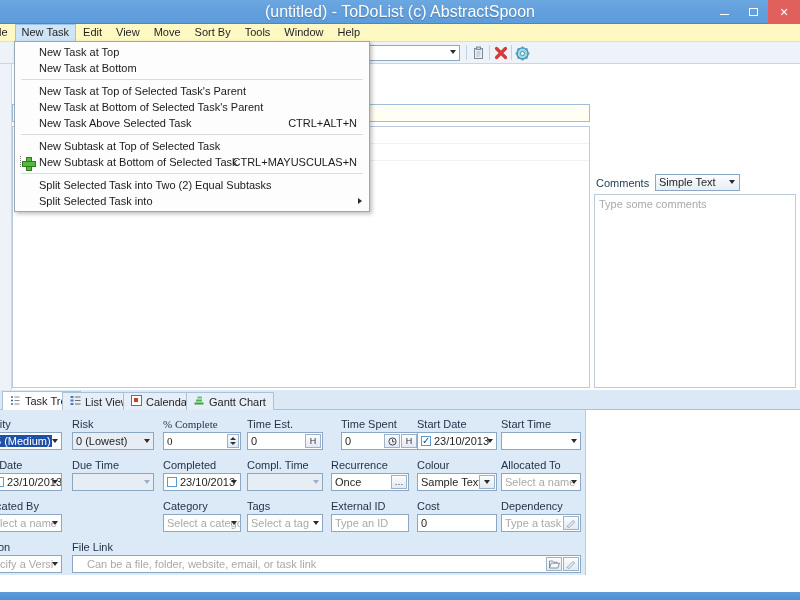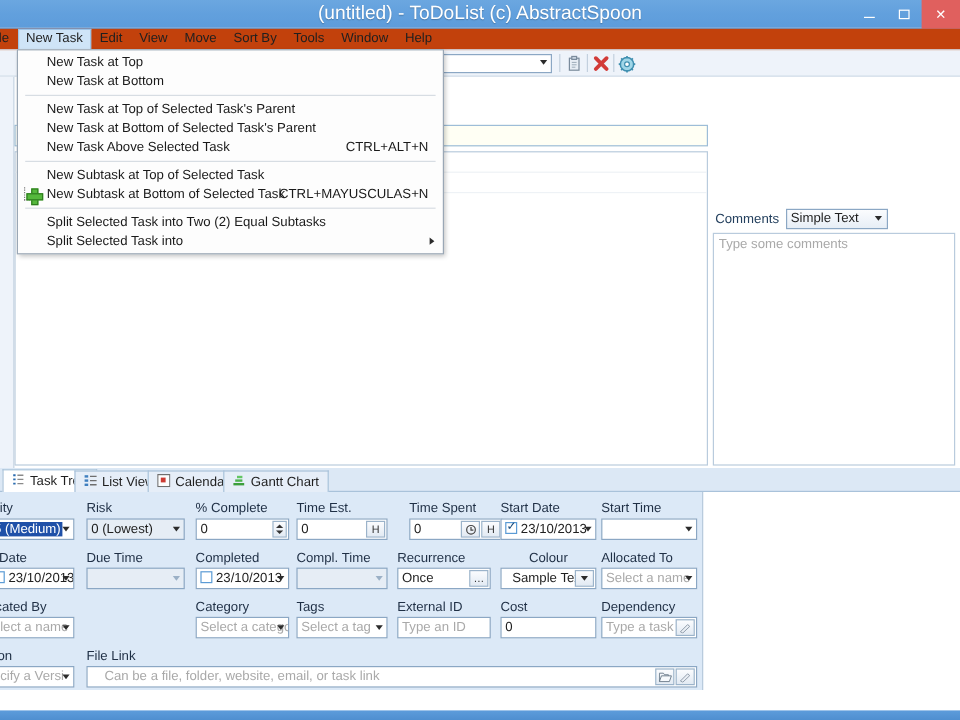--- a/index.html
+++ b/index.html
@@ -34,21 +34,21 @@
     width: 29px; height: 24px; display: flex; align-items: center; justify-content: center;
     color: #ffffff; font-size: 11px;
   }
   .winbtn.close { background: #e0605e; width: 32px; }
   .winbtn .gl-min { display:block; width: 9px; height: 1px; background:#fff; margin-top:5px;}
   .winbtn .gl-max { display:block; width: 9px; height: 8px; border:1px solid #fff; }
 
   
   .menubar {
     position: absolute; left: 0; top: 24px; width: 800px; height: 18px;
-    background: #c2410c;
+    background: #fef9c3;
     border-bottom: 1px solid #d4dfeb;
     display: flex; align-items: center;
     overflow: hidden;
   }
   .menu-item {
     padding: 2px 7px; height: 17px; line-height: 13px;
     font-size: 11px; color: #1f1f1f; white-space: nowrap;
   }
   .menu-item.first { margin-left: -8px; }
   .menu-item.active {
@@ -370,21 +370,21 @@
         <span class="caret"></span>
       </div>
     </div>
     <div class="fld" style="left:72px; top:8px; width:82px;">
       <span class="lbl">Risk</span>
       <div class="ctl gray">
         <span>0 (Lowest)</span>
         <span class="caret"></span>
       </div>
     </div>
-    <div class="fld" style="left:163px; top:8px; width:78px;">
+    <div class="fld" style="left:163px; top:8px; width:78px;font-family:Liberation Serif, serif;">
       <span class="lbl">% Complete</span>
       <div class="ctl">
         <span>0</span>
         <span class="spin">
             <i class="up"></i>
             <i class="dn"></i>
           </span>
       </div>
     </div>
     <div class="fld" style="left:247px; top:8px; width:76px;">
@@ -454,21 +454,21 @@
         <span class="caret dim"></span>
       </div>
     </div>
     <div class="fld" style="left:331px; top:49px; width:78px;">
       <span class="lbl">Recurrence</span>
       <div class="ctl">
         <span>Once</span>
         <span class="btnsm">…</span>
       </div>
     </div>
-    <div class="fld" style="left:417px; top:49px; width:80px;text-align:center;">
+    <div class="fld" style="left:417px; top:49px; width:80px;">
       <span class="lbl">Colour</span>
       <div class="ctl">
         <span>Sample Text</span>
         <span class="btnsm">
           <span style="display:block;width:0;height:0;border-left:3px solid transparent;border-right:3px solid transparent;border-top:4px solid #2b2b2b;"></span>
         </span>
       </div>
     </div>
     <div class="fld" style="left:501px; top:49px; width:80px;">
       <span class="lbl">Allocated To</span>

